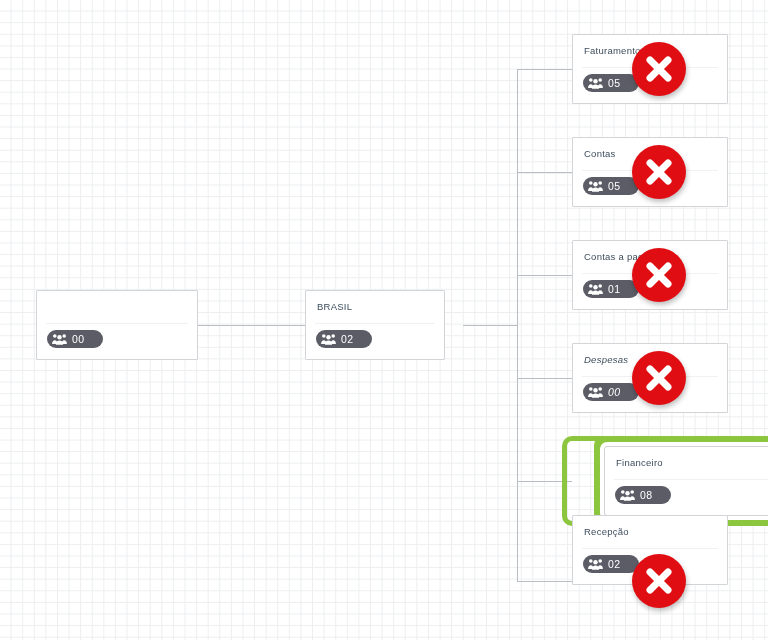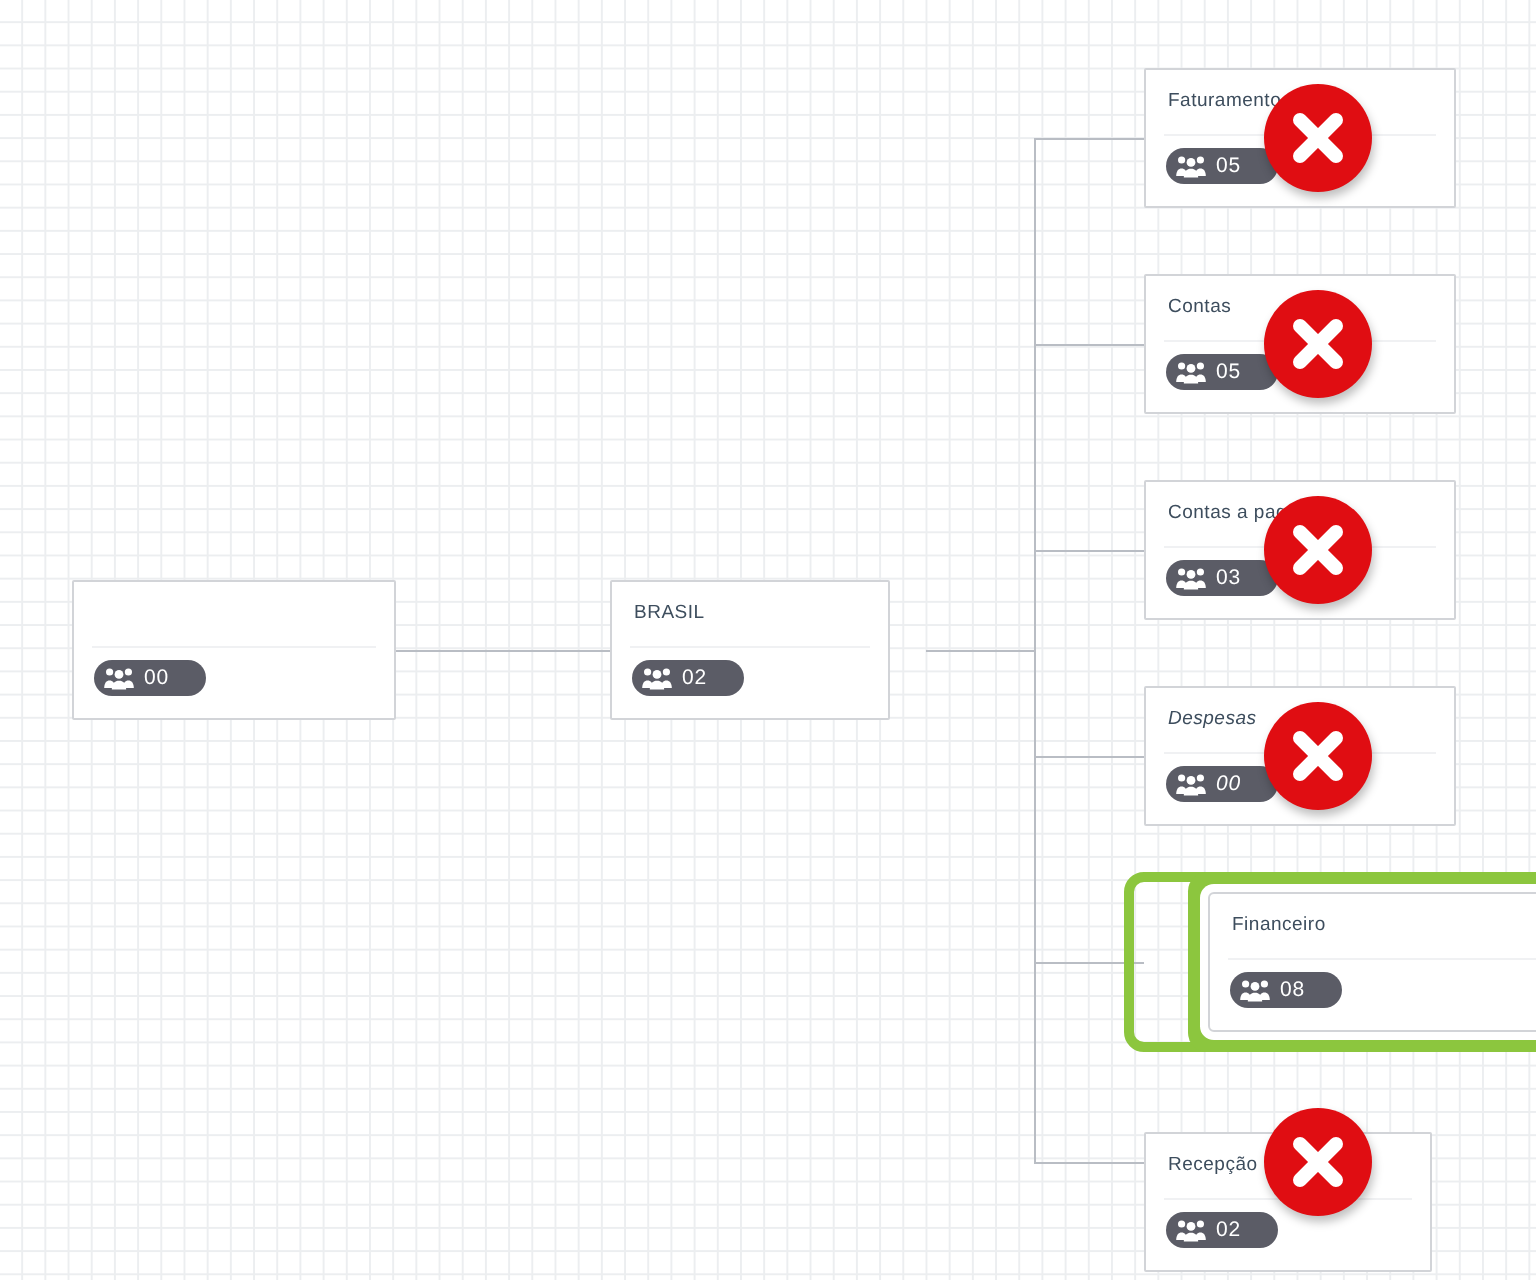--- a/index.html
+++ b/index.html
@@ -197,21 +197,21 @@
       <div class="node-sep"></div>
       <div class="badge">
         <svg width="15" height="12" viewBox="0 0 15 12">
           <circle cx="2.8" cy="3.0" r="1.8" fill="#ffffff"></circle>
           <path d="M0.1 11 C0.1 8.4 1.3 7.2 2.8 7.2 C4.3 7.2 5.5 8.4 5.5 11 Z" fill="#ffffff"></path>
           <circle cx="12.2" cy="3.0" r="1.8" fill="#ffffff"></circle>
           <path d="M9.5 11 C9.5 8.4 10.7 7.2 12.2 7.2 C13.7 7.2 14.9 8.4 14.9 11 Z" fill="#ffffff"></path>
           <circle cx="7.5" cy="4.2" r="2.2" fill="#ffffff"></circle>
           <path d="M3.9 11.8 C3.9 8.7 5.4 7.4 7.5 7.4 C9.6 7.4 11.1 8.7 11.1 11.8 Z" fill="#ffffff"></path>
         </svg>
-        <span class="cnt">03</span>
+        <span class="cnt">01</span>
       </div>
     </div>
     <div class="xmark" style="left: 632px; top: 248px;">
       <svg width="30" height="30" viewBox="0 0 30 30">
         <g stroke="#ffffff" stroke-width="7" stroke-linecap="round">
           <line x1="6" y1="6" x2="24" y2="24"></line>
           <line x1="24" y1="6" x2="6" y2="24"></line>
         </g>
       </svg>
     </div>
@@ -247,21 +247,21 @@
           <circle cx="2.8" cy="3.0" r="1.8" fill="#ffffff"></circle>
           <path d="M0.1 11 C0.1 8.4 1.3 7.2 2.8 7.2 C4.3 7.2 5.5 8.4 5.5 11 Z" fill="#ffffff"></path>
           <circle cx="12.2" cy="3.0" r="1.8" fill="#ffffff"></circle>
           <path d="M9.5 11 C9.5 8.4 10.7 7.2 12.2 7.2 C13.7 7.2 14.9 8.4 14.9 11 Z" fill="#ffffff"></path>
           <circle cx="7.5" cy="4.2" r="2.2" fill="#ffffff"></circle>
           <path d="M3.9 11.8 C3.9 8.7 5.4 7.4 7.5 7.4 C9.6 7.4 11.1 8.7 11.1 11.8 Z" fill="#ffffff"></path>
         </svg>
         <span class="cnt">08</span>
       </div>
     </div>
-    <div class="node" style="left: 572px; top: 566px; width: 144px; height: 70px;">
+    <div class="node" style="left: 572px; top: 515px; width: 156px; height: 70px;">
       <div class="node-title">Recepção</div>
       <div class="node-sep"></div>
       <div class="badge">
         <svg width="15" height="12" viewBox="0 0 15 12">
           <circle cx="2.8" cy="3.0" r="1.8" fill="#ffffff"></circle>
           <path d="M0.1 11 C0.1 8.4 1.3 7.2 2.8 7.2 C4.3 7.2 5.5 8.4 5.5 11 Z" fill="#ffffff"></path>
           <circle cx="12.2" cy="3.0" r="1.8" fill="#ffffff"></circle>
           <path d="M9.5 11 C9.5 8.4 10.7 7.2 12.2 7.2 C13.7 7.2 14.9 8.4 14.9 11 Z" fill="#ffffff"></path>
           <circle cx="7.5" cy="4.2" r="2.2" fill="#ffffff"></circle>
           <path d="M3.9 11.8 C3.9 8.7 5.4 7.4 7.5 7.4 C9.6 7.4 11.1 8.7 11.1 11.8 Z" fill="#ffffff"></path>

